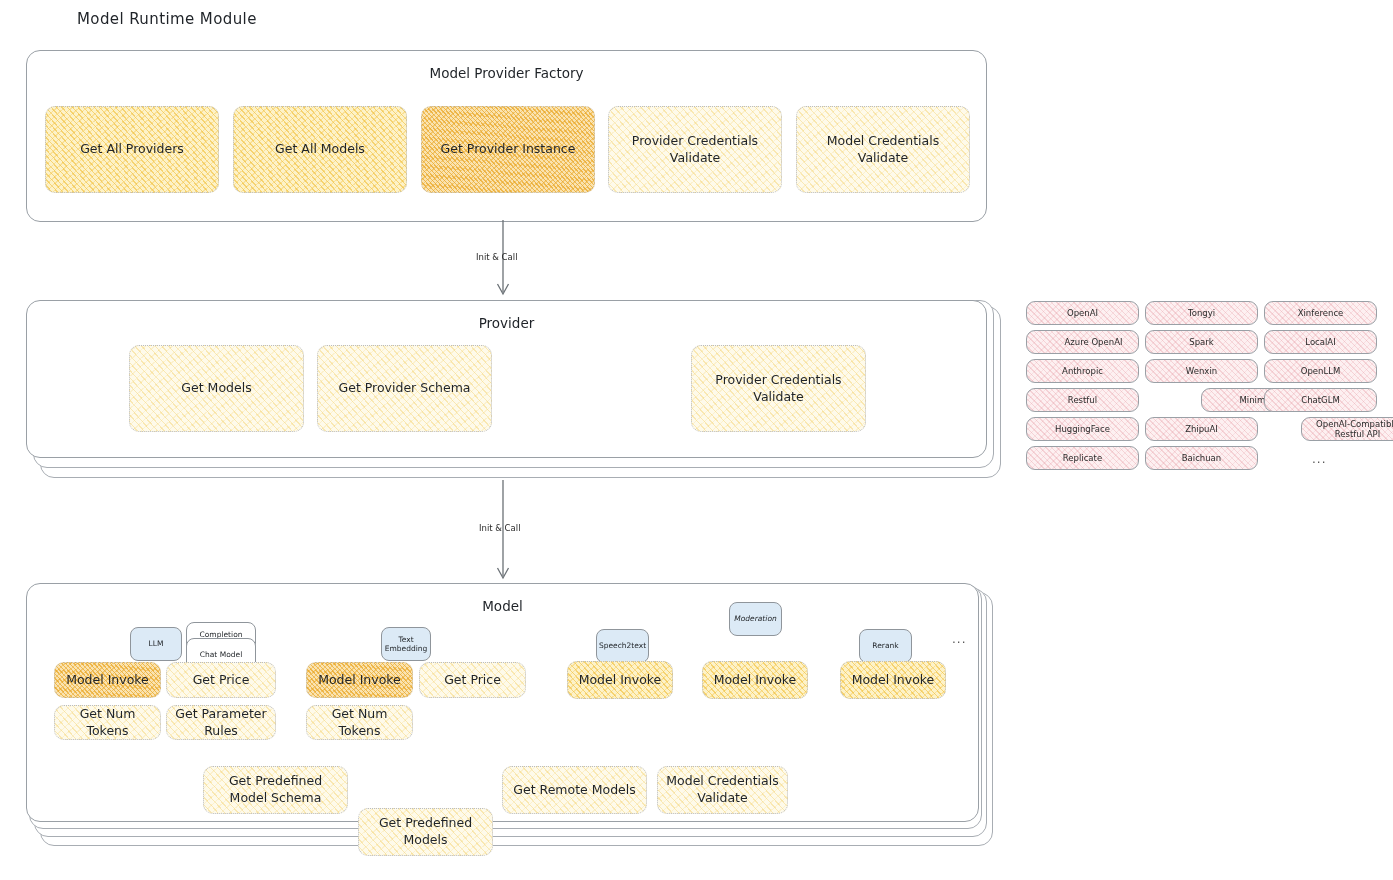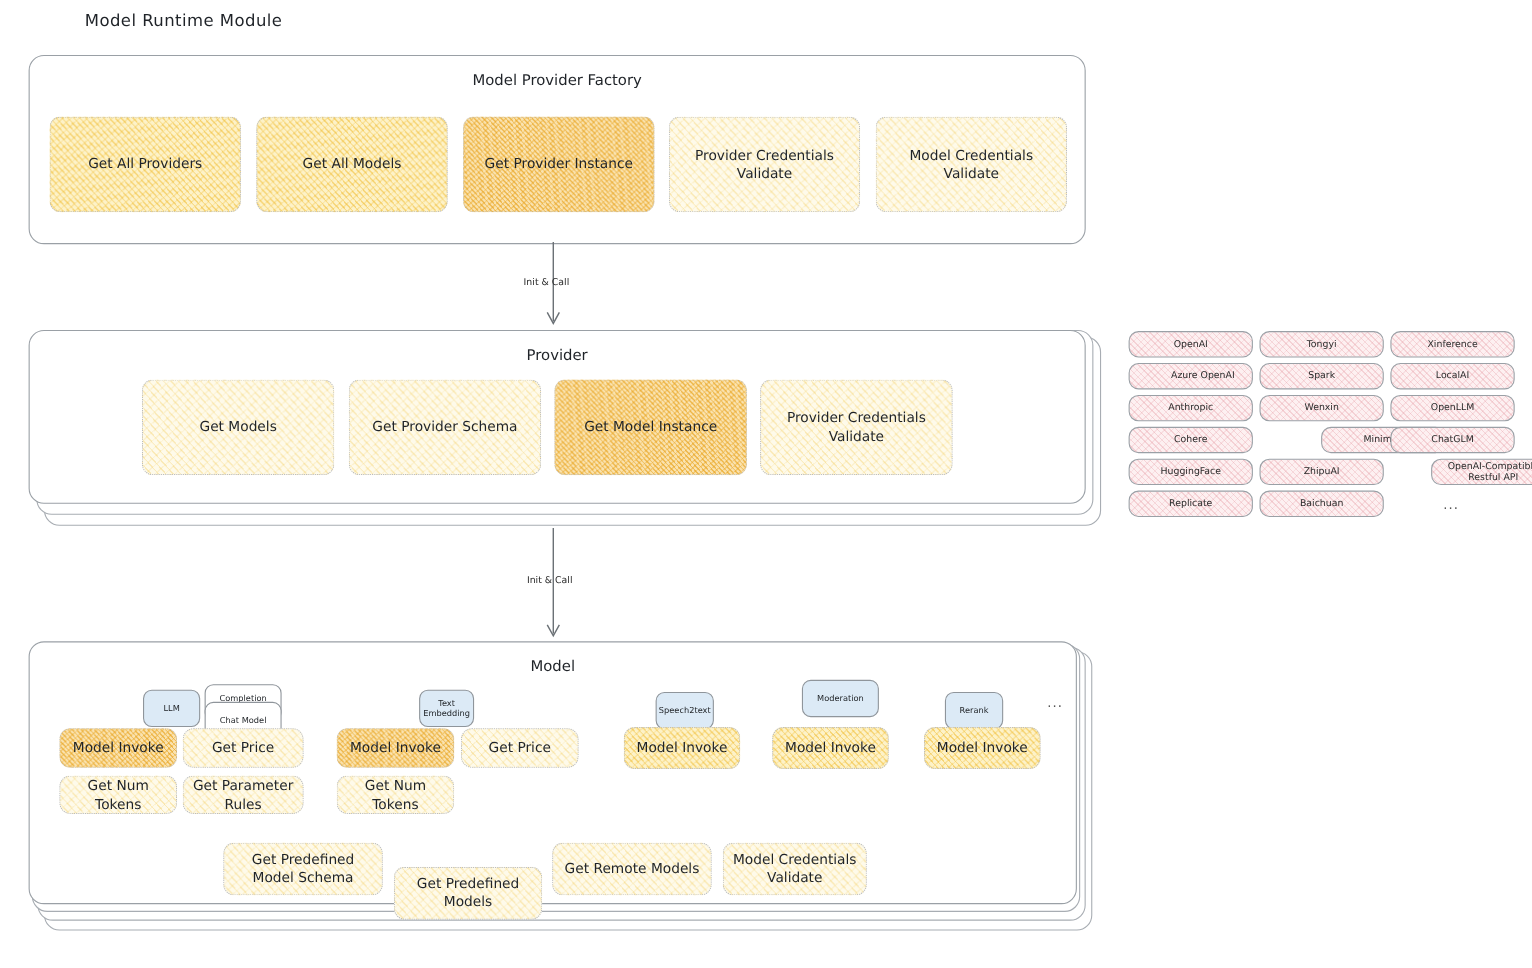--- a/index.html
+++ b/index.html
@@ -107,27 +107,26 @@
   </svg>
   <div class="arrow-label" style="left:476px;top:252px;">Init &amp; Call</div>
 
   <div class="stacklayer" style="left:40px;top:306px;width:959px;height:170px;"></div>
   <div class="stacklayer" style="left:33px;top:300px;width:959px;height:166px;"></div>
   <div class="panel" style="left:26px;top:300px;width:959px;height:156px;">
     <div class="ptitle">Provider</div>
   </div>
   <div class="node light" style="left:129px;top:345px;width:175px;height:87px;">Get Models</div>
   <div class="node light" style="left:317px;top:345px;width:175px;height:87px;">Get Provider Schema</div>
-  <div class="node hot" style="left:504px;top:345px;width:175px;height:87px;">Get Model Instance</div>
   <div class="node light" style="left:691px;top:345px;width:175px;height:87px;">Provider Credentials Validate</div>
 
   <div class="pill" style="left:1026px;top:301px;width:113px;height:24px;">OpenAI</div>
   <div class="pill" style="left:1026px;top:330px;width:113px;height:24px;padding-left:25px;">Azure OpenAI</div>
   <div class="pill" style="left:1026px;top:359px;width:113px;height:24px;">Anthropic</div>
-  <div class="pill" style="left:1026px;top:388px;width:113px;height:24px;">Cohere</div>
+  <div class="pill" style="left:1026px;top:388px;width:113px;height:24px;">Restful</div>
   <div class="pill" style="left:1026px;top:417px;width:113px;height:24px;">HuggingFace</div>
   <div class="pill" style="left:1026px;top:446px;width:113px;height:24px;">Replicate</div>
 
   <div class="pill" style="left:1145px;top:301px;width:113px;height:24px;">Tongyi</div>
   <div class="pill" style="left:1145px;top:330px;width:113px;height:24px;">Spark</div>
   <div class="pill" style="left:1145px;top:359px;width:113px;height:24px;">Wenxin</div>
   <div class="pill" style="left:1201px;top:388px;width:113px;height:24px;text-align:center;">Minimax</div>
   <div class="pill" style="left:1145px;top:417px;width:113px;height:24px;">ZhipuAI</div>
   <div class="pill" style="left:1145px;top:446px;width:113px;height:24px;">Baichuan</div>
 
@@ -160,26 +159,26 @@
   <div class="node light" style="left:166px;top:705px;width:110px;height:35px;">Get Parameter Rules</div>
 
   <div class="badge" style="left:381px;top:627px;width:50px;height:23px;">Text Embedding</div>
   <div class="node hot" style="left:306px;top:662px;width:107px;height:36px;">Model Invoke</div>
   <div class="node light" style="left:419px;top:662px;width:107px;height:36px;">Get Price</div>
   <div class="node light" style="left:306px;top:705px;width:107px;height:35px;">Get Num Tokens</div>
 
   <div class="badge" style="left:596px;top:629px;width:53px;height:19px;">Speech2text</div>
   <div class="node mid" style="left:567px;top:661px;width:106px;height:38px;">Model Invoke</div>
 
-  <div class="badge" style="left:729px;top:618px;width:70px;height:19px;">Moderation</div>
+  <div class="badge" style="left:729px;top:602px;width:53px;height:19px;font-style:italic;">Moderation</div>
   <div class="node mid" style="left:702px;top:661px;width:106px;height:38px;">Model Invoke</div>
 
   <div class="badge" style="left:859px;top:629px;width:53px;height:19px;">Rerank</div>
   <div class="node mid" style="left:840px;top:661px;width:106px;height:38px;">Model Invoke</div>
 
   <div class="dots" style="left:952px;top:632px;">...</div>
 
   <div class="node light" style="left:203px;top:766px;width:145px;height:48px;">Get Predefined Model Schema</div>
-  <div class="node light" style="left:358px;top:788px;width:135px;height:48px;">Get Predefined Models</div>
+  <div class="node light" style="left:358px;top:808px;width:135px;height:48px;">Get Predefined Models</div>
   <div class="node light" style="left:502px;top:766px;width:145px;height:48px;">Get Remote Models</div>
   <div class="node light" style="left:657px;top:766px;width:131px;height:48px;">Model Credentials Validate</div>
 
 </div>
 
 </body></html>

